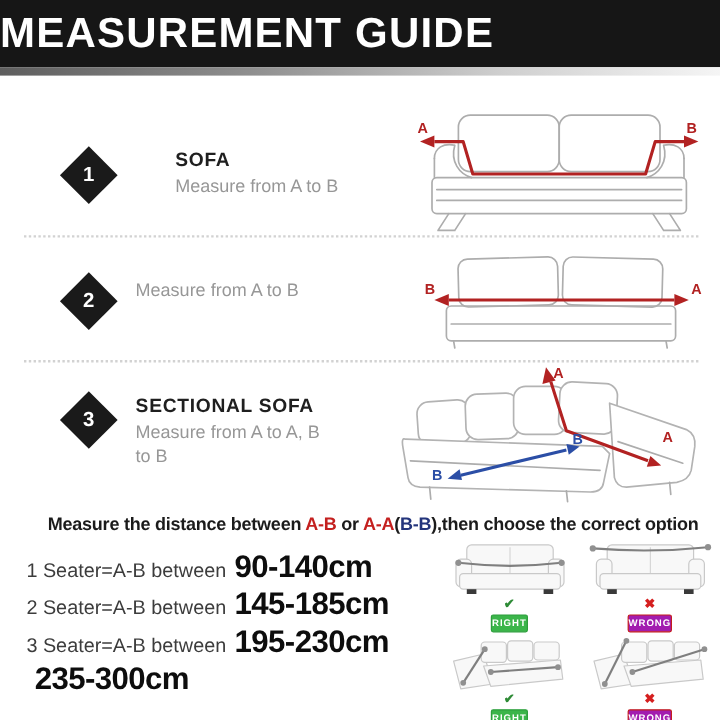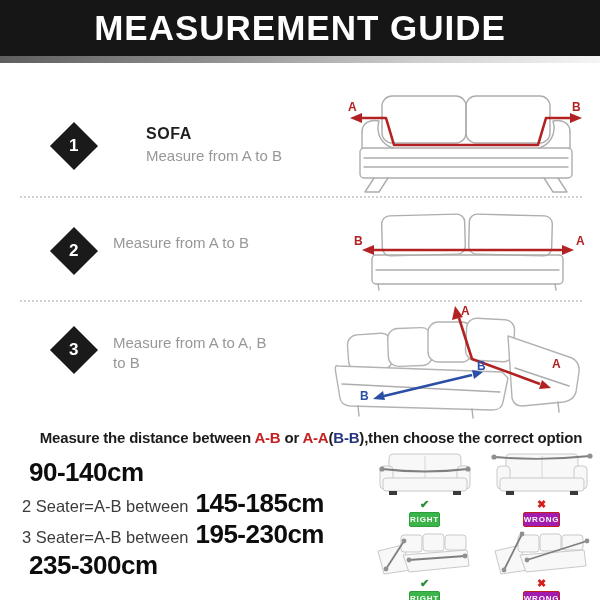--- a/index.html
+++ b/index.html
@@ -1,21 +1,21 @@
 <!DOCTYPE html>
 <html><head>
 <meta charset="utf-8">
 <style>
   * { margin:0; padding:0; box-sizing:border-box; }
   body { background:#fff; font-family:"Liberation Sans", sans-serif; }
   #stage { position:relative; width:600px; height:600px; background:#fff; overflow:hidden; }
 
   
   .header { position:absolute; left:0; top:0; width:600px; height:56px; background:#161616;
-            display:flex; align-items:center; justify-content:center; }
+            display:flex; align-items:center; }
   .header h1 { color:#fff; font-size:35px; font-weight:bold; letter-spacing:1px; }
   .header-strip { position:absolute; left:0; top:56px; width:600px; height:7px;
                   background:linear-gradient(to right,#5e5e5e,#8f8f8f 35%,#cfcfcf 70%,#f5f5f5); }
 
   
   .step { position:absolute; left:0; width:600px; }
   .step1 { top:70px;  height:126px; }
   .step2 { top:198px; height:100px; }
   .step3 { top:302px; height:122px; }
   .sep { position:absolute; left:20px; width:562px; border-top:2px dotted #d2d2d2; }
@@ -138,20 +138,21 @@
     </svg>
   </div>
 
   <div class="sep sep2"></div>
 
   <div class="step step3">
     <div class="diamond">
       <span>3</span>
     </div>
     <div class="step-text">
+      <div class="step-title">SECTIONAL SOFA</div>
       <div class="step-sub" style="width:162px">Measure from A to A, B to B</div>
     </div>
     <svg class="diag d3" width="276" height="120" viewBox="0 0 276 120">
 
       <rect class="sketch-fill" x="26" y="30" width="44" height="36" rx="10" transform="rotate(-4 48 48)"></rect>
       <rect class="sketch-fill" x="66" y="24" width="44" height="38" rx="10" transform="rotate(-2 88 43)"></rect>
       <rect class="sketch-fill" x="106" y="18" width="44" height="40" rx="10"></rect>
       <rect class="sketch-fill" x="144" y="15" width="48" height="42" rx="10" transform="rotate(3 168 36)"></rect>
 
       <path class="sketch-fill" d="M186,32 L250,54 Q258,58 257,68 L254,88 Q252,96 242,98 L200,102 Q192,102 190,94 Z"></path>
@@ -174,20 +175,21 @@
       <text class="lblB-blue" x="155" y="66">B</text>
     </svg>
   </div>
 
   <div class="instruction">
     <span>Measure the distance between </span><span class="t-red">A-B</span><span> or </span><span class="t-red">A-A</span><span>(</span><span class="t-navy">B-B</span><span>)</span><span>,then choose the correct option</span>
   </div>
 
   <div class="options">
     <div class="opt-row">
+      <span class="opt-label">1 Seater=A-B between</span>
       <span class="opt-value">90-140cm</span>
     </div>
     <div class="opt-row">
       <span class="opt-label">2 Seater=A-B between</span>
       <span class="opt-value">145-185cm</span>
     </div>
     <div class="opt-row">
       <span class="opt-label">3 Seater=A-B between</span>
       <span class="opt-value">195-230cm</span>
     </div>

